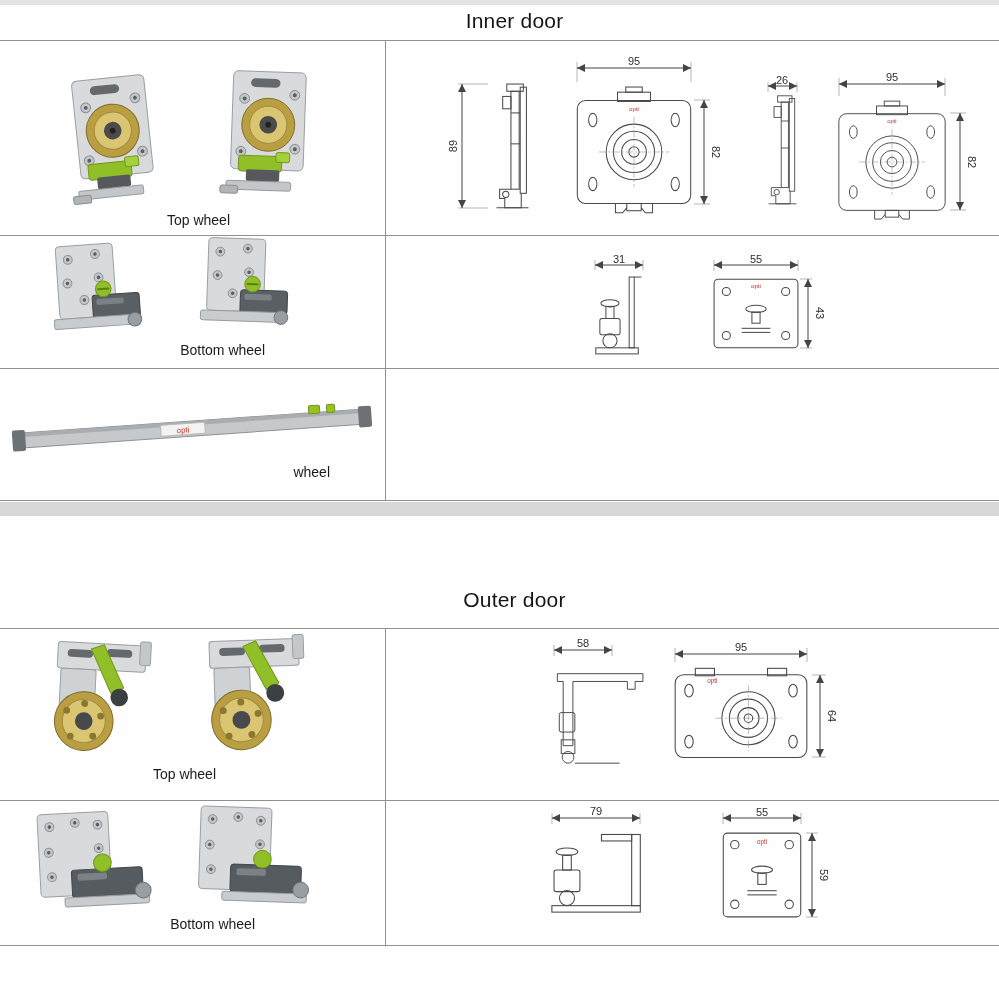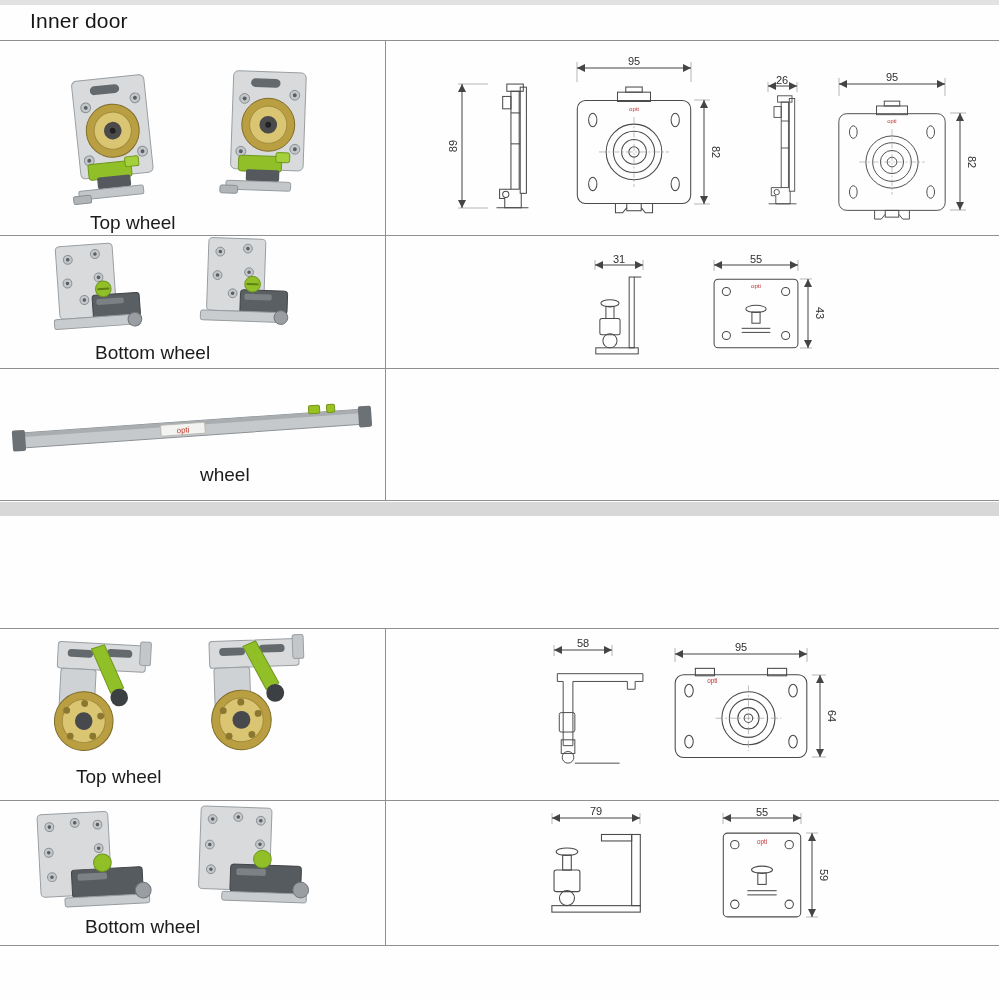--- a/index.html
+++ b/index.html
@@ -1,23 +1,23 @@
 <!DOCTYPE html>
 <html><head>
 <meta charset="utf-8">
 <style>
   * { margin:0; padding:0; box-sizing:border-box; }
   html,body { background:#ffffff; font-family:"Liberation Sans","DejaVu Sans",sans-serif; }
   #page { position:relative; width:999px; height:999px; background:#fefefe; overflow:hidden; }
   .hline { position:absolute; left:0; width:999px; height:1px; background:#909090; }
   .vline { position:absolute; width:1px; background:#909090; }
   .band  { position:absolute; left:0; width:999px; }
-  .title { position:absolute; left:30px; width:969px; text-align:left;
+  .title { position:absolute; left:30px; width:969px; text-align:center;
            font-size:21px; color:#151515; letter-spacing:.2px; }
-  .plabel{ position:absolute; font-size:19px; color:#1b1b1b; text-align:left; }
+  .plabel{ position:absolute; font-size:14px; color:#1b1b1b; text-align:right; }
   svg.photo, svg.draw { position:absolute; }
   .dim  { font-size:11px; fill:#2f2f2f; }
   text  { font-family:"Liberation Sans","DejaVu Sans",sans-serif; }
   .dimline { stroke:#444; stroke-width:1; }
   .ext     { stroke:#9a9a9a; stroke-width:0.7; }
 </style>
 </head>
 <body>
 
 <svg width="0" height="0" style="position:absolute" aria-hidden="true">
@@ -334,20 +334,21 @@
     <line class="ext" x1="100" y1="93" x2="112" y2="93"></line>
     <line class="dimline" x1="108" y1="24" x2="108" y2="93" marker-start="url(#arr)" marker-end="url(#arr)"></line>
     <text class="dim" x="116" y="58" text-anchor="middle" transform="rotate(90 116 58)">43</text>
   </svg>
 
   <svg class="photo" style="left:8px;top:390px" width="372" height="78" viewBox="0 0 370 72">
       <use href="#p-dm"></use>
     </svg>
   <div class="plabel" style="left:200px;top:464px;width:130px">wheel</div>
 
+  <div class="title" style="top:588px">Outer door</div>
   <div class="hline" style="top:628px"></div>
   <div class="hline" style="top:800px"></div>
   <div class="hline" style="top:945px"></div>
   <div class="vline" style="left:385px;top:628px;height:317px"></div>
 
   <svg class="photo" style="left:22px;top:634px" width="160" height="132" viewBox="0 0 155 135">
       <use href="#p-ot"></use>
     </svg>
   <svg class="photo" style="left:178px;top:630px" width="160" height="134" viewBox="0 0 155 135">
       <use href="#p-ot" transform="rotate(-5 77 67)"></use>

